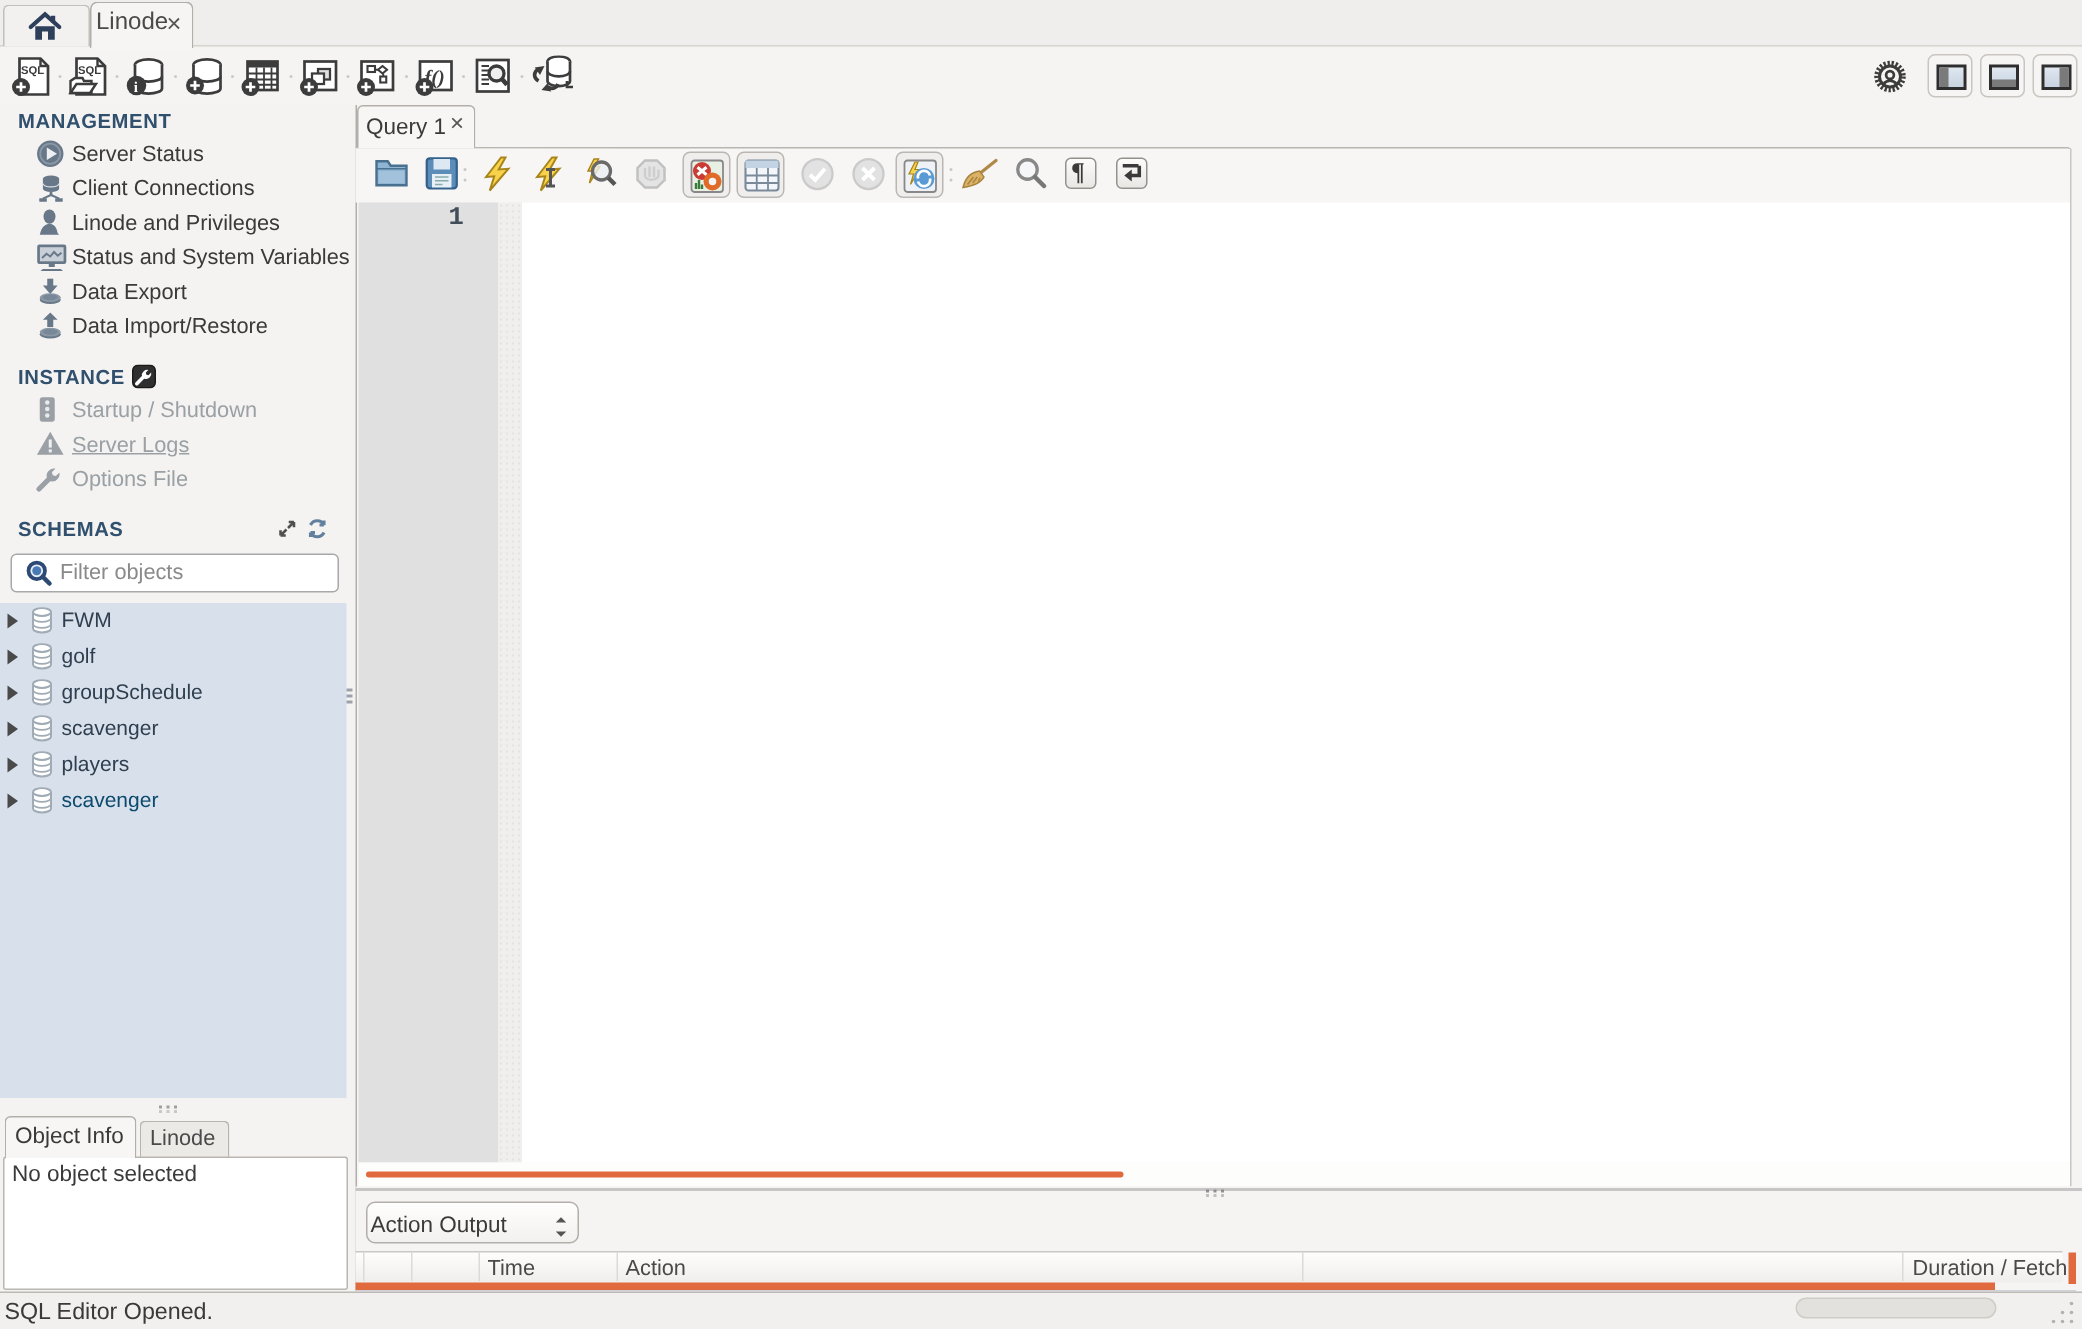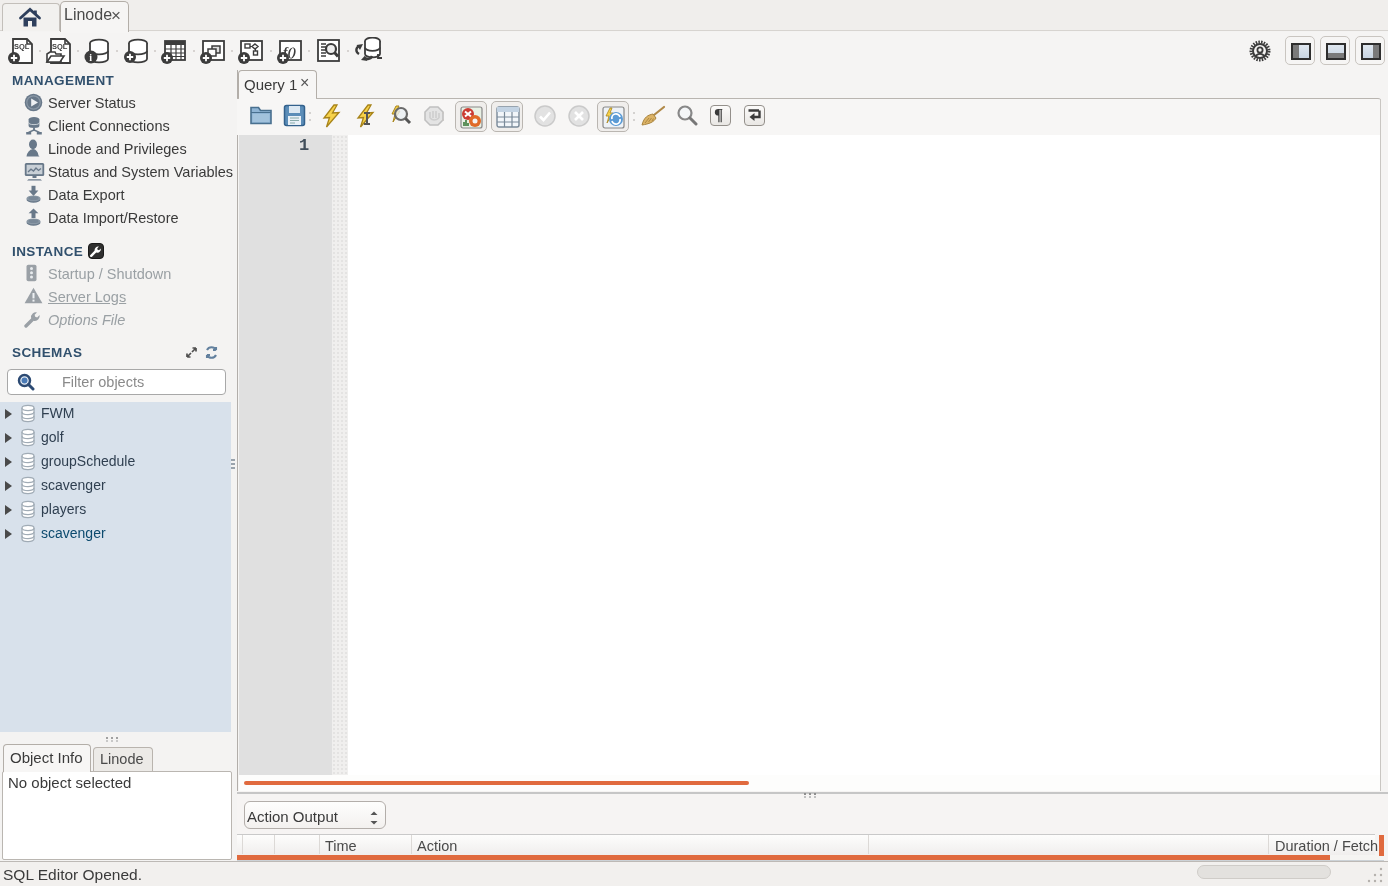--- a/index.html
+++ b/index.html
@@ -206,39 +206,39 @@
     <div class="abs" style="left:24px;top:287px;"><svg width="19" height="17" viewBox="0 0 19 17">
         <path d="M9.5 0.8 L18.4 16.2 L0.6 16.2 Z" fill="#9aa0a6"></path>
         <rect x="8.5" y="6" width="2" height="5.4" fill="#eef1f4"></rect>
         <rect x="8.5" y="12.6" width="2" height="2" fill="#eef1f4"></rect>
       </svg></div>
     <div class="abs" style="left:48px;top:289px;font-size:14.5px;color:#9aa0a4;white-space:nowrap;text-decoration:underline;">Server Logs</div>
     <div class="abs" style="left:24px;top:310px;"><svg width="18" height="18" viewBox="0 0 18 18">
         <path d="M2 16 L9 9" stroke="#9aa0a6" stroke-width="3.4" stroke-linecap="round"></path>
         <path d="M7.2 8.3 A4.7 4.7 0 0 1 8.7 3.6 A4.7 4.7 0 0 1 13 2.4 L10.6 4.8 L11.2 6.8 L13.2 7.4 L15.6 5 A4.7 4.7 0 0 1 14.4 9.3 A4.7 4.7 0 0 1 9.7 10.8 Z" fill="#9aa0a6"></path>
       </svg></div>
-    <div class="abs" style="left:48px;top:312px;font-size:14.5px;color:#9aa0a4;white-space:nowrap;font-style:italic;">Options File</div>
+    <div class="abs" style="left:48px;top:312px;font-size:14.5px;color:#9aa0a4;white-space:nowrap;">Options File</div>
   </div>
 
 <div class="abs" style="left:12px;top:345px;font-weight:bold;font-size:13.5px;color:#31506d;letter-spacing:.4px;">SCHEMAS</div>
 <svg class="abs" style="left:185px;top:346px;" width="13" height="13" viewBox="0 0 13 13">
   <path d="M2 11 L6 7 M2 11 L2 7.5 M2 11 L5.5 11 M11 2 L7 6 M11 2 L7.5 2 M11 2 L11 5.5" stroke="#4f4f4f" stroke-width="1.7" fill="none"></path>
 </svg>
 <svg class="abs" style="left:204px;top:345px;" width="15" height="15" viewBox="0 0 15 15">
   <path d="M3 5 A5 5 0 0 1 12 5 L12 2 M12 5 L9 5" stroke="#62809e" stroke-width="2.1" fill="none"></path>
   <path d="M12 10 A5 5 0 0 1 3 10 L3 13 M3 10 L6 10" stroke="#62809e" stroke-width="2.1" fill="none"></path>
 </svg>
 
 <div class="abs" style="left:7px;top:369px;width:219px;height:26px;background:#fff;border:1px solid #a8a8a8;border-radius:4px;"></div>
 <svg class="abs" style="left:17px;top:373px;" width="18" height="18" viewBox="0 0 18 18">
   <circle cx="7.5" cy="7.5" r="5.5" fill="#e8eef5" stroke="#2c4a73" stroke-width="2.5"></circle>
   <circle cx="7.5" cy="7.5" r="3" fill="#4a7ab5"></circle>
   <path d="M11.5 11.5 L16 16" stroke="#2c4a73" stroke-width="3" stroke-linecap="round"></path>
 </svg>
-<div class="abs" style="left:40px;top:374px;font-size:14.5px;color:#8a8a8a;margin-left:22px;">Filter objects</div>
+<div class="abs" style="left:40px;top:374px;font-size:14.5px;color:#8a8a8a;">Filter objects</div>
 
 <div class="abs" style="left:0;top:402px;width:231px;height:330px;background:#d8e1eb;"></div>
 <div id="tree">
     <div class="abs" style="left:5px;top:409px;width:0;height:0;border-left:7px solid #4a4a4a;border-top:5px solid transparent;border-bottom:5px solid transparent;"></div>
     <svg class="abs" style="left:20px;top:404px;" width="16" height="19" viewBox="0 0 16 19">
     <path d="M2 4 L2 15 A6 2.6 0 0 0 14 15 L14 4" fill="#fff" stroke="#a0abb5" stroke-width="1.3"></path>
     <ellipse cx="8" cy="4" rx="6" ry="2.6" fill="#fff" stroke="#a0abb5" stroke-width="1.3"></ellipse>
     <path d="M2 8 A6 2.6 0 0 0 14 8 M2 12 A6 2.6 0 0 0 14 12" fill="none" stroke="#a0abb5" stroke-width="1.2"></path>
   </svg>
     <div class="abs" style="left:41px;top:405px;font-size:14px;color:#2f3f50;text-align:center;">FWM</div>

